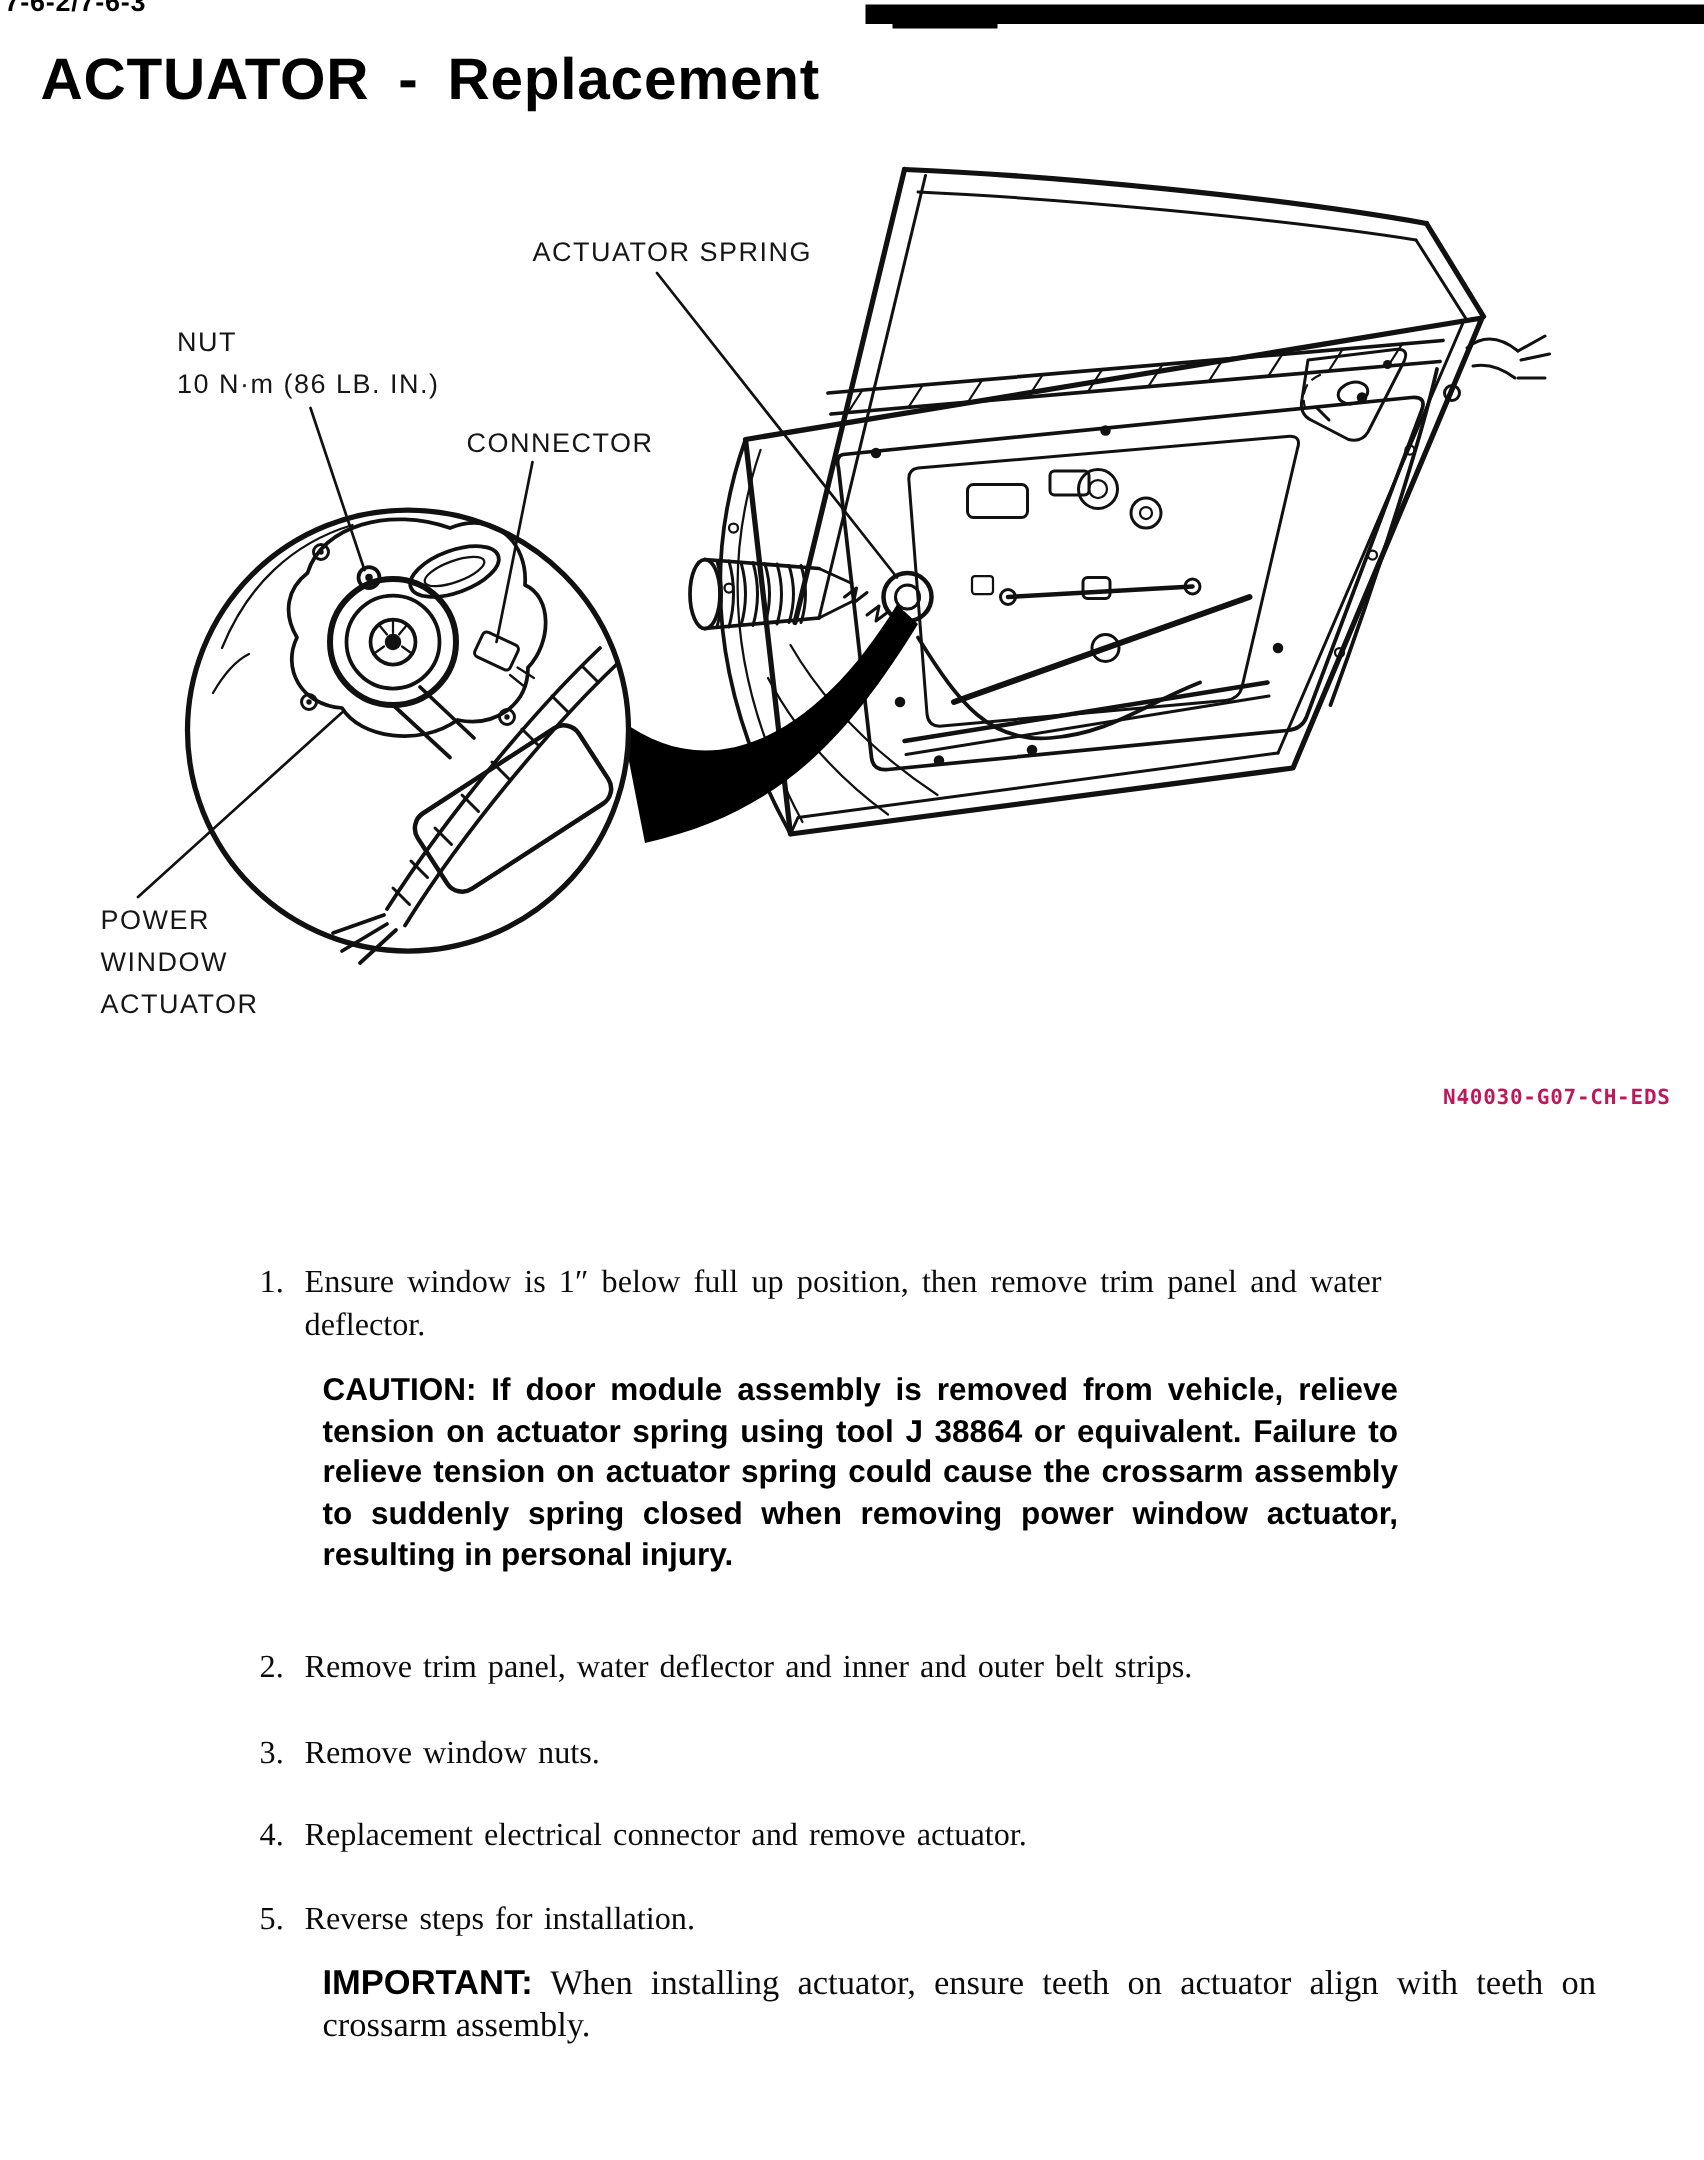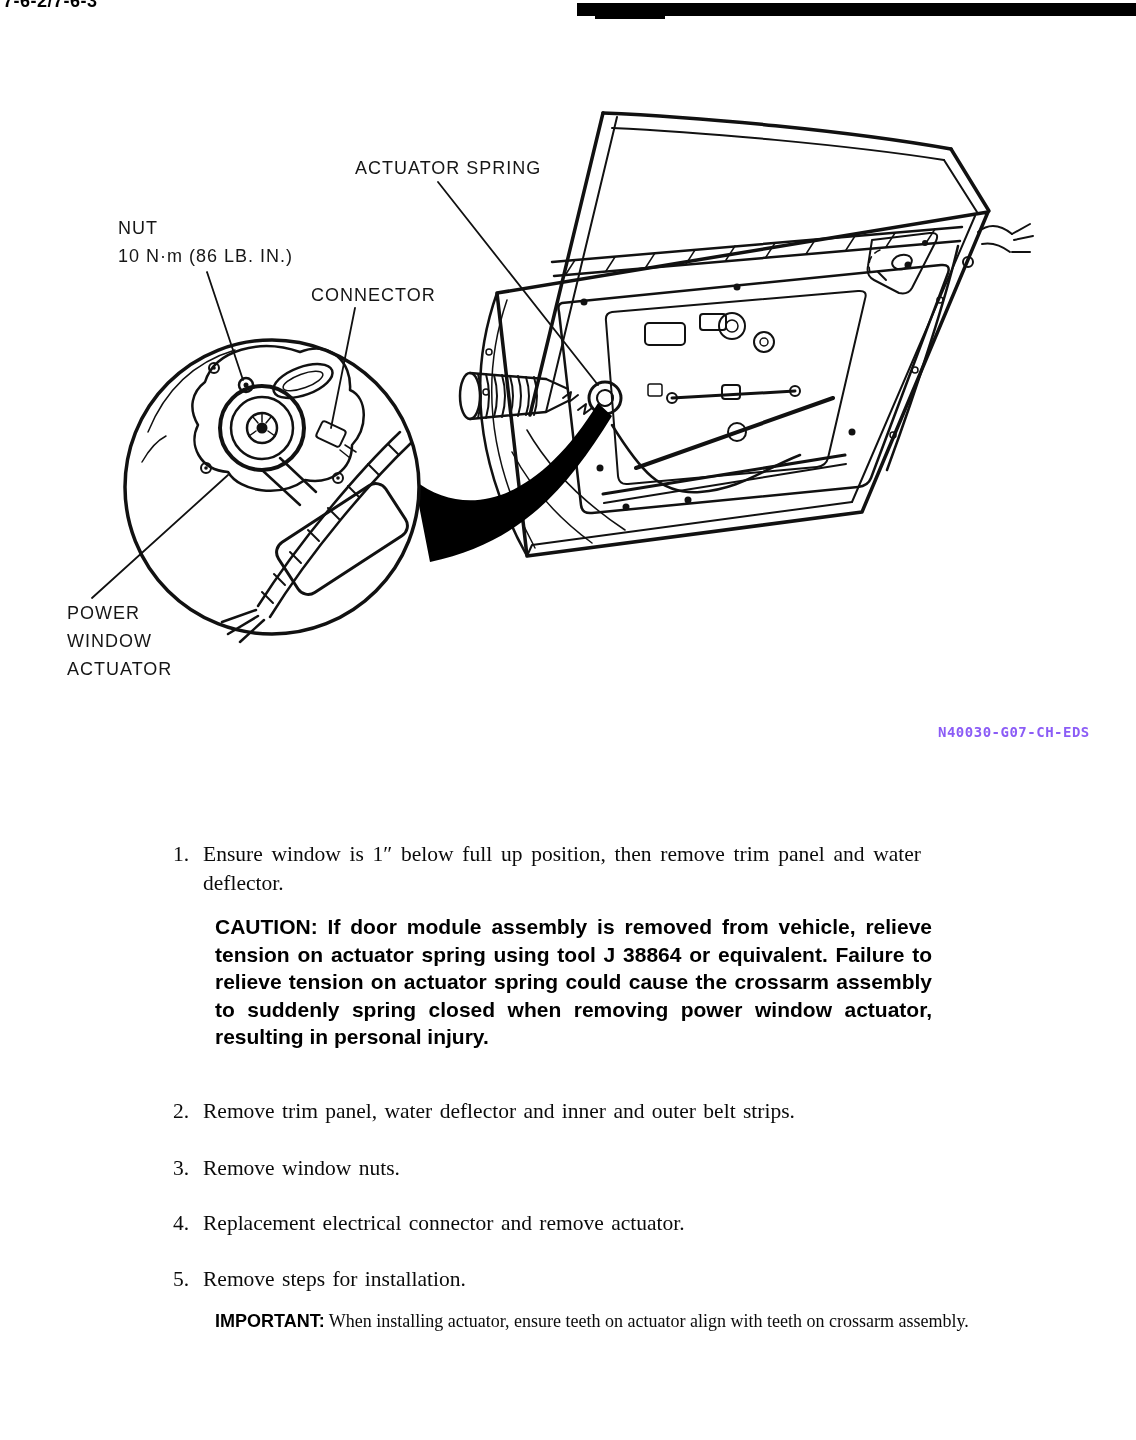--- a/index.html
+++ b/index.html
@@ -14,49 +14,50 @@
   .top-bar{position:absolute;left:577px;right:0;top:3px;height:13px;background:#000;}
   .top-bar:after{content:"";position:absolute;left:18px;bottom:-3px;width:70px;height:3px;background:#000;}
   .page-title{
     position:absolute;left:27px;top:32px;margin:0;
     font:bold 39px "Liberation Sans",sans-serif;letter-spacing:.5px;word-spacing:8px;color:#000;
   }
   .figure-wrap{position:absolute;left:40px;top:95px;width:1060px;height:660px;}
   .figure-wrap svg{display:block;width:1060px;height:660px;}
   .fig-label{font-family:"Liberation Sans",sans-serif;font-size:18px;letter-spacing:1px;fill:#161616;}
   .figure-id{
-    position:absolute;left:938px;top:724px;
-    font:bold 14px "DejaVu Sans Mono",monospace;letter-spacing:.5px;color:#8b5cf6;
+    position:absolute;left:962px;top:724px;
+    font:bold 14px "DejaVu Sans Mono",monospace;letter-spacing:.5px;color:#be185d;
   }
   
   .step{position:absolute;left:173px;font-size:21.5px;line-height:29px;word-spacing:2px;}
   .step .num{position:absolute;left:0;top:0;}
   .step .txt{display:block;margin-left:30px;}
   .just{text-align:justify;}
   .caution{
     position:absolute;left:215px;top:913px;width:717px;
     font-family:"Liberation Sans",sans-serif;font-weight:bold;
     font-size:21px;line-height:27.6px;text-align:justify;color:#000;
   }
   .important{
     position:absolute;left:215px;top:1307px;width:849px;
-    font-size:18px;line-height:28px;text-align:justify;
+    font-size:23px;line-height:28px;text-align:justify;
   }
   .b-sans{font-family:"Liberation Sans",sans-serif;font-weight:bold;color:#000;}
 </style>
 </head>
 <body>
 
 <div class="page">
 
   <div class="page-ref">
     <span>7-6-2/7-6-3</span>
   </div>
   <div class="top-bar"></div>
 
+  <h1 class="page-title">ACTUATOR - Replacement</h1>
 
   <div class="figure-wrap">
     <svg viewBox="40 95 1060 660" fill="none" stroke="#111" stroke-linecap="round" stroke-linejoin="round">
 
       <g>
 
         <path d="M 603,113 L 530,415" stroke-width="3.5"></path>
         <path d="M 617,117 L 546,412" stroke-width="2"></path>
         <path d="M 603,113 C 700,117 850,131 951,149" stroke-width="3.5"></path>
         <path d="M 612,128 C 700,132 848,145 944,160" stroke-width="2"></path>
@@ -257,20 +258,20 @@
     <span class="txt">Remove window nuts.</span>
   </div>
 
   <div class="step" style="top:1209px;width:790px;">
     <span class="num">4.</span>
     <span class="txt">Replacement electrical connector and remove actuator.</span>
   </div>
 
   <div class="step" style="top:1265px;width:790px;">
     <span class="num">5.</span>
-    <span class="txt">Remove steps for installation.</span>
+    <span class="txt">Reverse steps for installation.</span>
   </div>
 
   <div class="important">
     <span class="b-sans">IMPORTANT:</span><span> When installing actuator, ensure teeth on actuator align with teeth on crossarm assembly.</span>
   </div>
 
 </div>
 
 </body></html>

